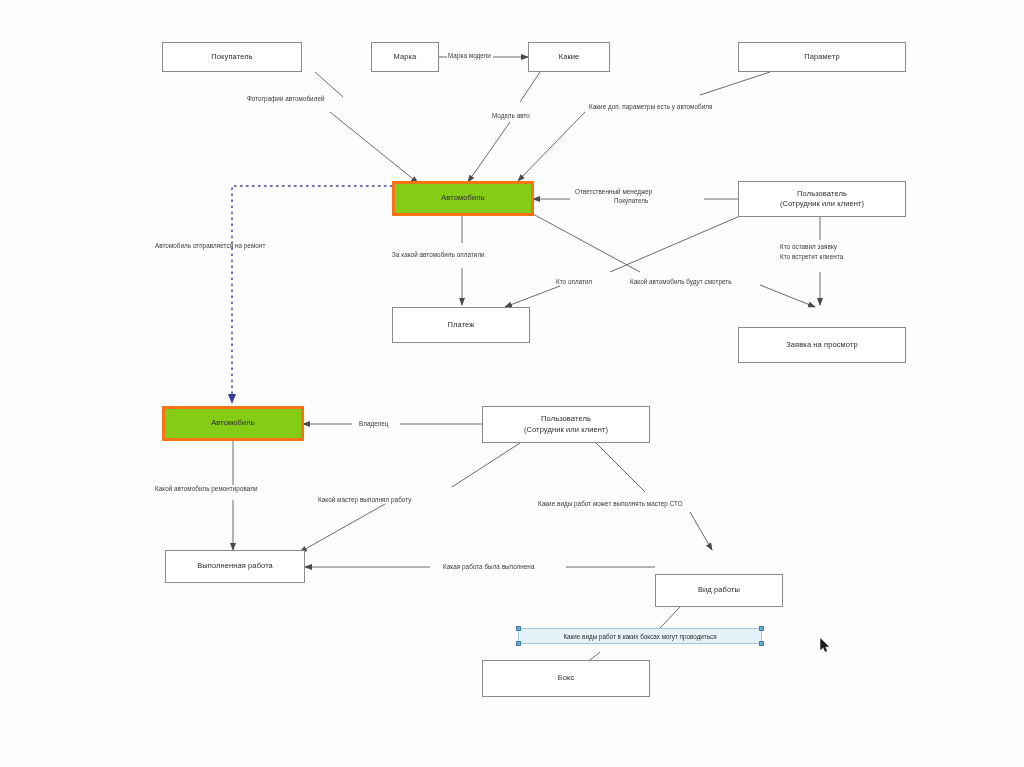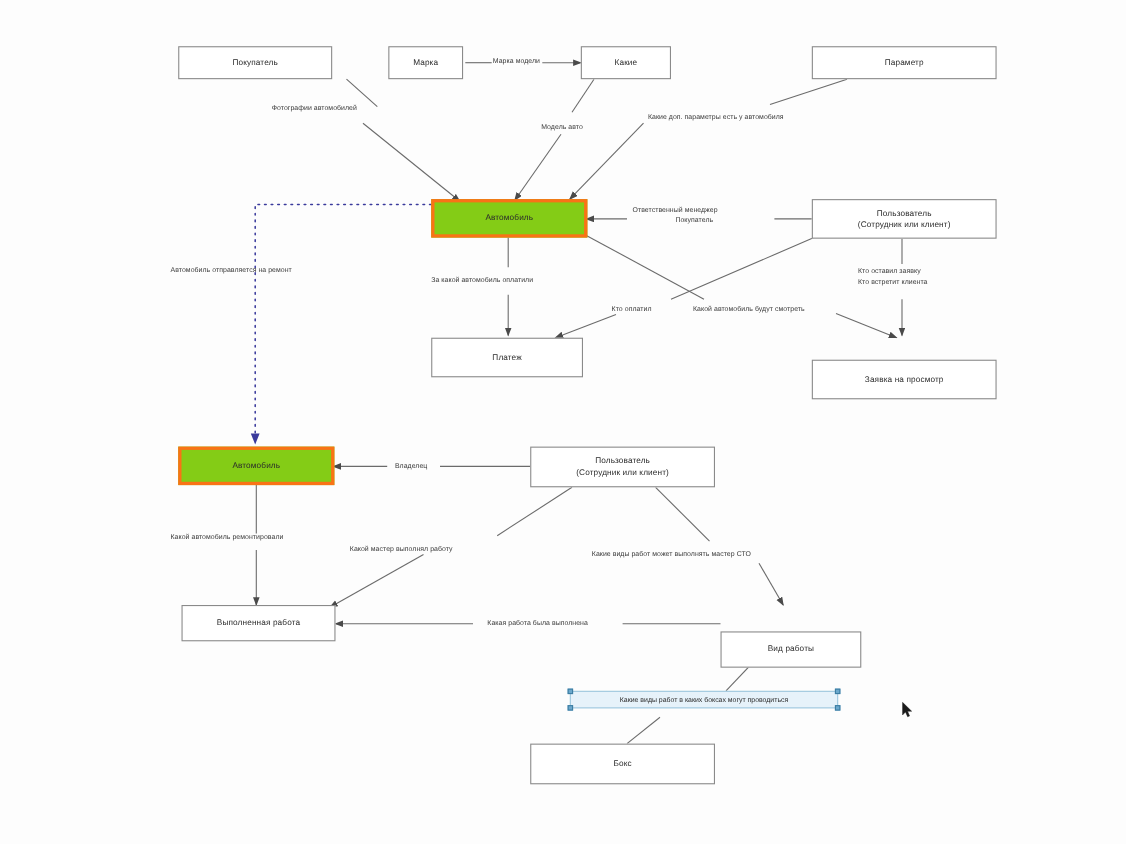--- a/index.html
+++ b/index.html
@@ -126,21 +126,21 @@
     <g stroke="#3a3a9c" stroke-width="1.4" fill="none" stroke-dasharray="1.5,4.5" stroke-linecap="round">
       <path d="M392,186 L232,186 L232,396"></path>
     </g>
     <path d="M228,394 L236,394 L232,404 z" fill="#3a3a9c" stroke="none"></path>
   </svg>
 
   <div class="node" style="left:162px;top:42px;width:140px;height:30px;">
     <span>Покупатель</span>
   </div>
 
-  <div class="node" style="left:353px;top:42px;width:68px;height:30px;">
+  <div class="node" style="left:371px;top:42px;width:68px;height:30px;">
     <span>Марка</span>
   </div>
 
   <div class="node" style="left:528px;top:42px;width:82px;height:30px;">
     <span>Какие</span>
   </div>
 
   <div class="node" style="left:738px;top:42px;width:168px;height:30px;">
     <span>Параметр</span>
   </div>
@@ -172,21 +172,21 @@
   </div>
 
   <div class="node" style="left:165px;top:550px;width:140px;height:33px;">
     <span>Выполненная работа</span>
   </div>
 
   <div class="node" style="left:655px;top:550px;width:128px;height:33px;margin-top:24px;">
     <span>Вид работы</span>
   </div>
 
-  <div class="node" style="left:482px;top:676px;width:168px;height:37px;">
+  <div class="node" style="left:482px;top:660px;width:168px;height:37px;">
     <span>Бокс</span>
   </div>
 
   <div class="elabel" style="left:247px;top:95px;">Фотографии автомобилей</div>
 
   <div class="elabel" style="left:448px;top:52px;">Марка модели</div>
 
   <div class="elabel" style="left:492px;top:112px;">Модель авто</div>
 
   <div class="elabel" style="left:589px;top:103px;">Какие доп. параметры есть у автомобиля</div>

